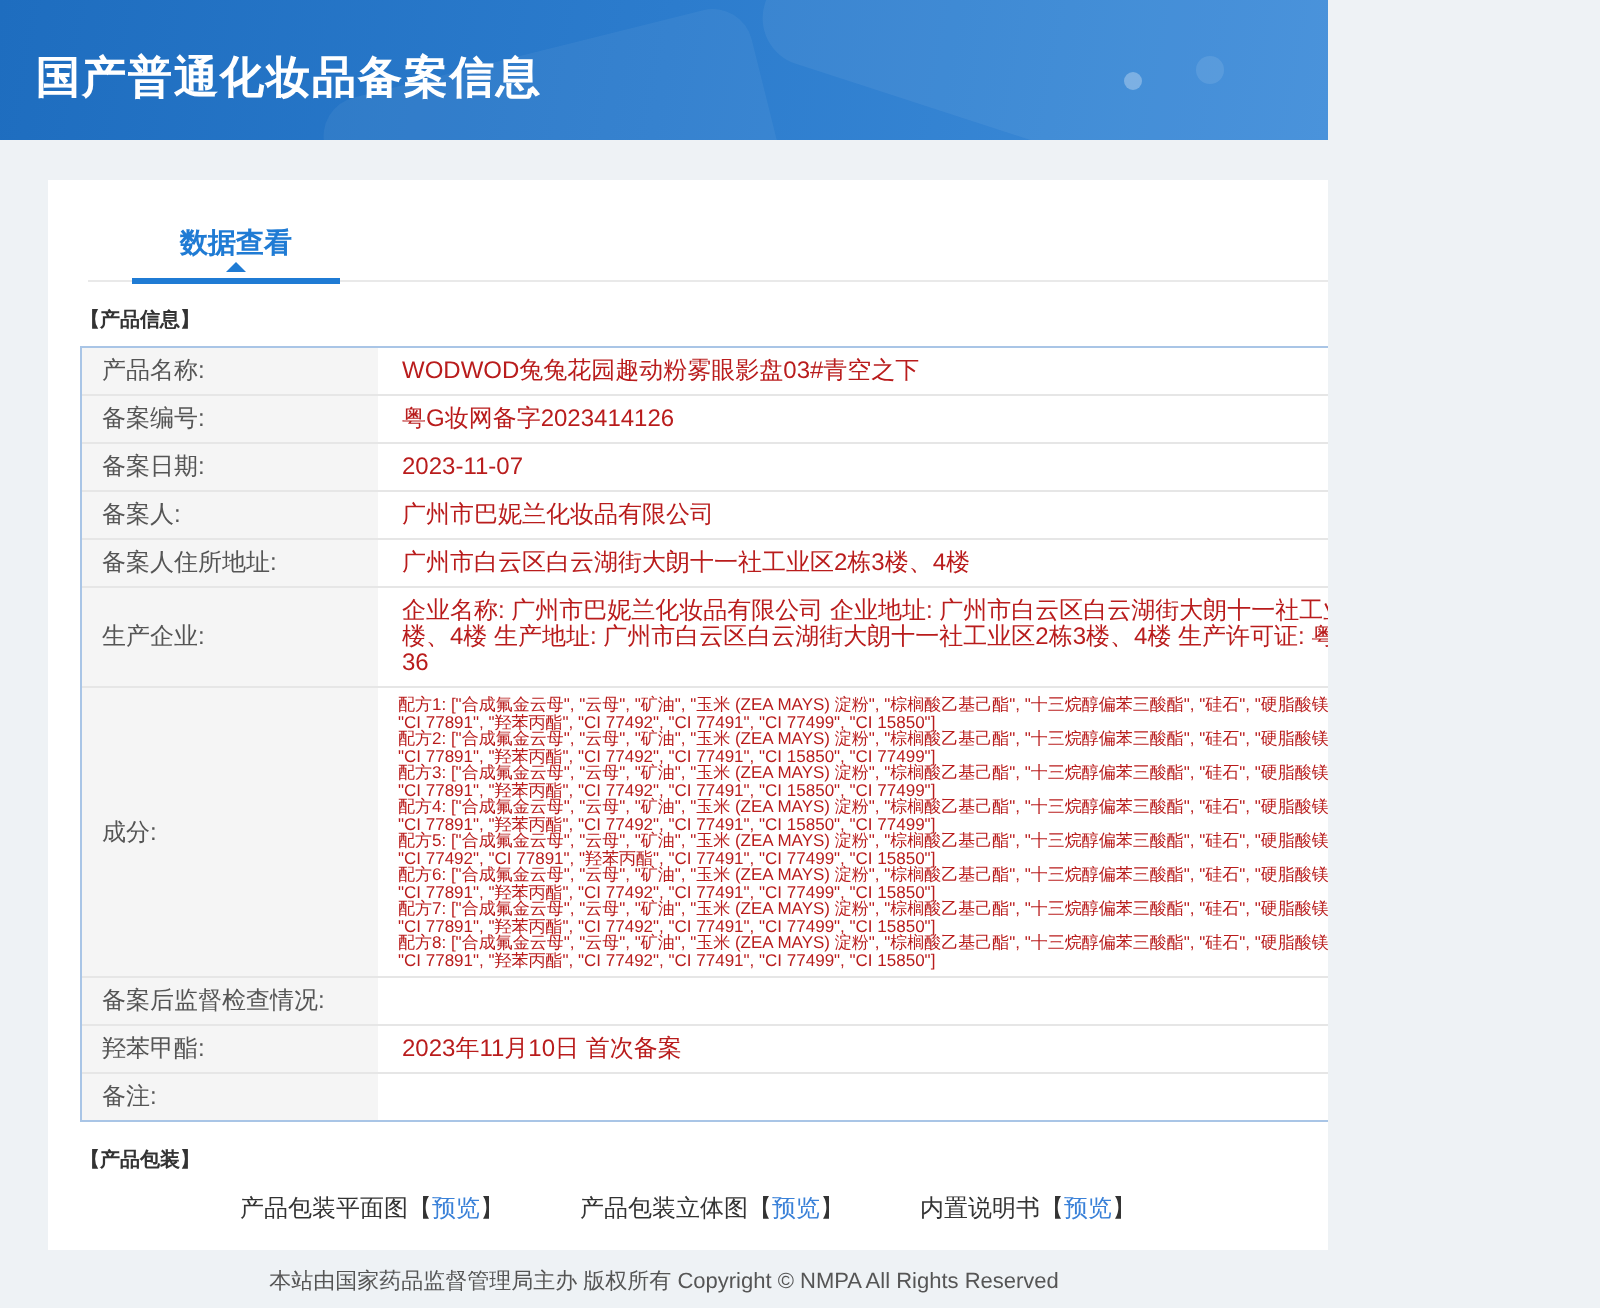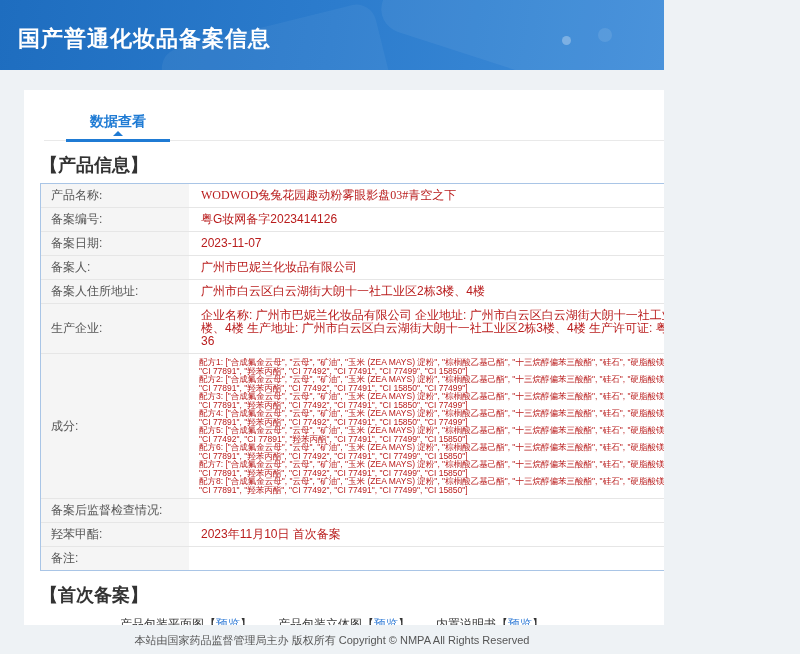--- a/index.html
+++ b/index.html
@@ -36,40 +36,40 @@
     display:inline-block; position:relative; margin-left:22px; padding:9px 24px 8px;
     font-size:14px; font-weight:bold; color:#1f7bd4; cursor:pointer;
     border-bottom:3px solid #1f7bd4; margin-bottom:-2px;
   }
   .tab-caret {
     position:absolute; left:50%; margin-left:-5px; bottom:3px; width:0; height:0;
     border-left:5px solid transparent; border-right:5px solid transparent;
     border-bottom:5px solid #1f7bd4;
   }
 
-  .section-title { margin:12px 14px 6px 16px; font-size:18px; font-weight:bold; color:#333; }
+  .section-title { margin:12px 14px 6px 16px; font-size:10px; font-weight:bold; color:#333; }
 
   .info-table { margin:0 14px 0 16px; border:1px solid #a9c5e6; background:#fff; }
   .trow { display:flex; align-items:stretch; border-top:1px solid #e6e6e6; }
-  .trow:first-child { border-top:none;font-family:Liberation Serif, serif; }
+  .trow:first-child { border-top:none; }
   .tlabel {
     width:148px; flex:none; background:#f5f5f5; color:#555;
     font-size:12px; line-height:13px; padding:5px 10px;
     display:flex; align-items:center;
   }
   .tvalue {
     flex:1; color:#b91c1c; font-size:12px; line-height:13px; padding:5px 12px;
     display:flex; align-items:center; word-break:break-all;
   }
   .tvalue.ingredients {
     font-size:8.5px; line-height:8.5px; padding:4px 10px;
     white-space:pre-line; word-break:break-all;
   }
 
-  .pkg-row { margin:9px 0 0 96px; font-size:12px; color:#333; display:flex; gap:26px; }
+  .pkg-row { margin:9px 0 0 96px; font-size:12px; color:#333; display:flex; gap:38px; }
   .pkg-item { white-space:nowrap; }
   .bracket { color:#333; }
   .blue-link { color:#3a81d8; cursor:pointer; text-decoration:none; }
 
   
   .footer {
     height:31px; flex:none; display:flex; align-items:center; justify-content:center;
     font-size:11px; color:#555;
   }
 </style>
@@ -142,21 +142,21 @@
         <div class="trow">
           <div class="tlabel">羟苯甲酯:</div>
           <div class="tvalue">2023年11月10日 首次备案</div>
         </div>
         <div class="trow">
           <div class="tlabel">备注:</div>
           <div class="tvalue"></div>
         </div>
       </div>
 
-      <div class="section-title">【首次备案】</div>
+      <div class="section-title">【产品包装】</div>
 
       <div class="pkg-row">
         <span class="pkg-item">
           <span>产品包装平面图</span><span class="bracket">【</span><a class="blue-link">预览</a><span class="bracket">】</span>
         </span>
         <span class="pkg-item">
           <span>产品包装立体图</span><span class="bracket">【</span><a class="blue-link">预览</a><span class="bracket">】</span>
         </span>
         <span class="pkg-item">
           <span>内置说明书</span><span class="bracket">【</span><a class="blue-link">预览</a><span class="bracket">】</span>

